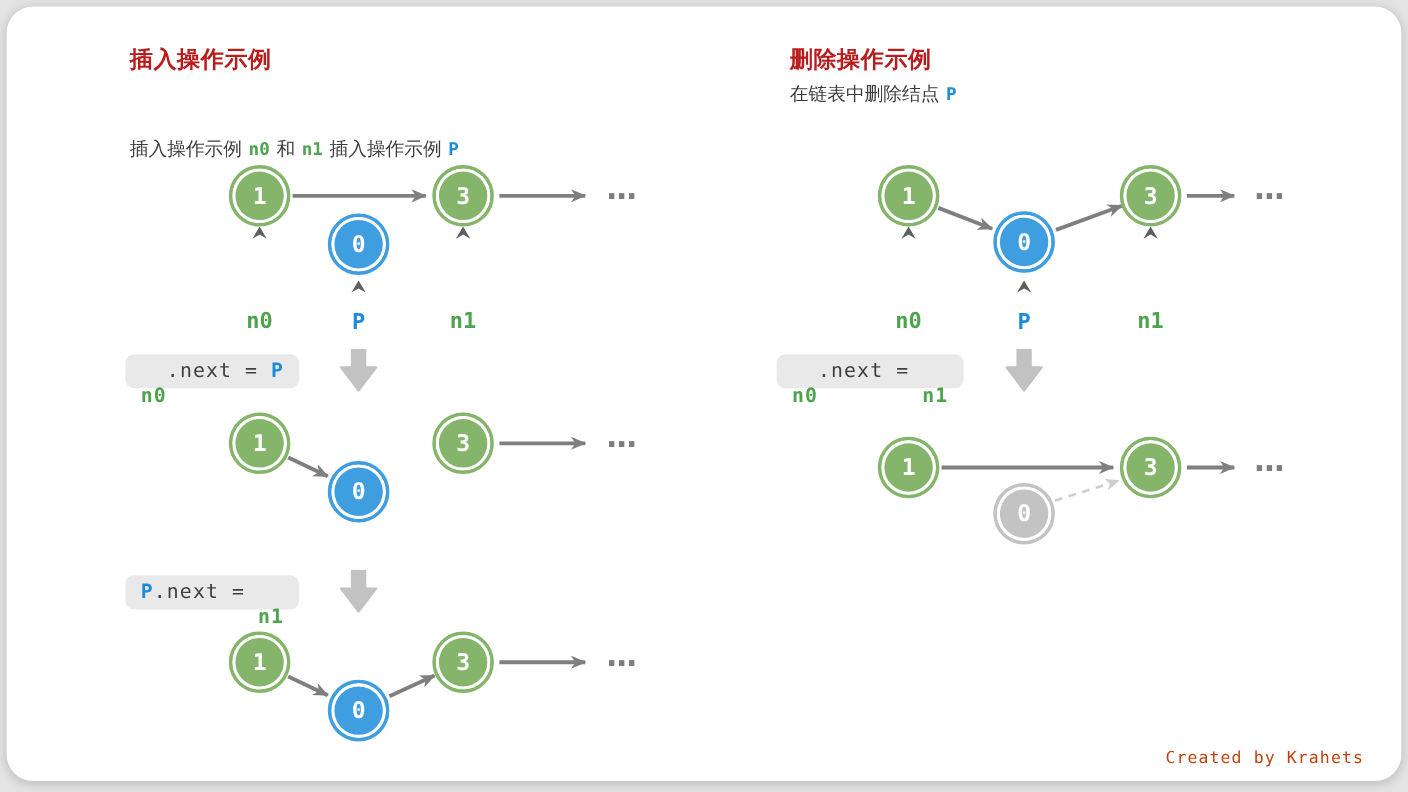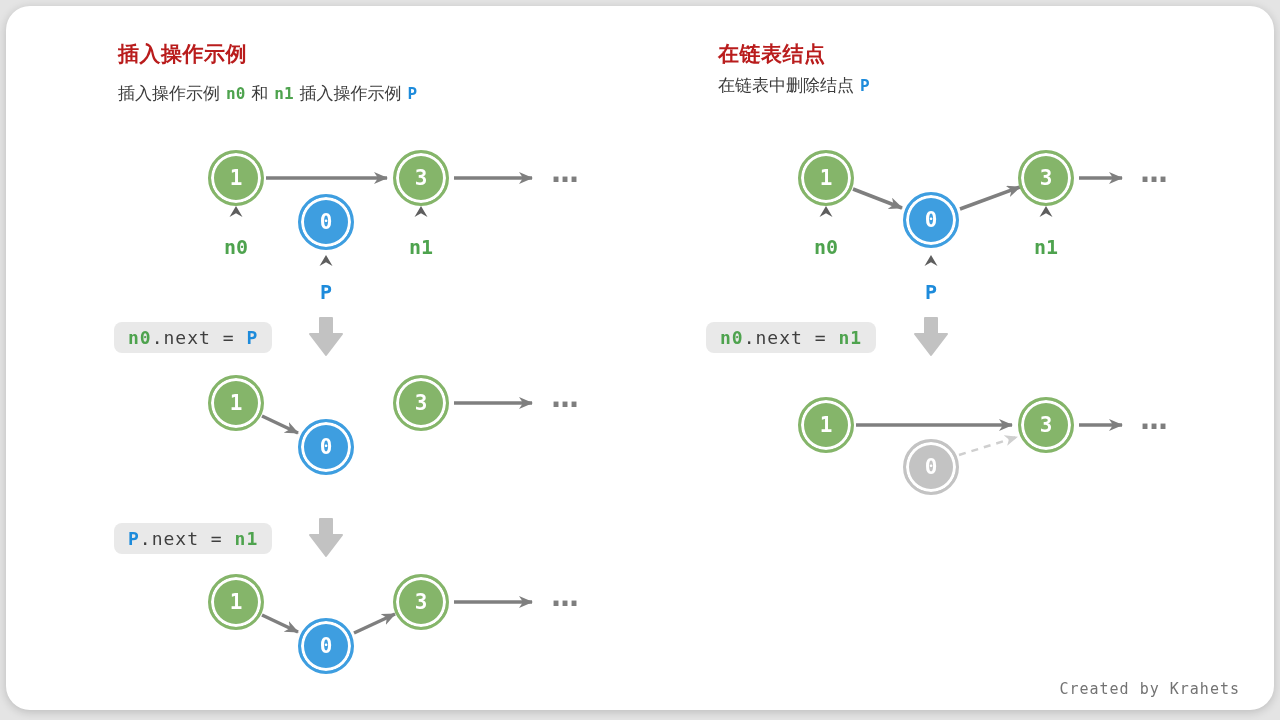--- a/index.html
+++ b/index.html
@@ -19,21 +19,21 @@
     letter-spacing:.5px;
   }
   .panel-subtitle{
     position:absolute;font-size:17px;color:#3c3c3c;white-space:pre;
     display:flex;align-items:baseline;
   }
   .sub-code{
     font-family:"DejaVu Sans Mono","Liberation Mono",monospace;
     font-weight:700;font-size:16px;margin:0 6px;
   }
-  .green-text{color:#4ea34e;}
+  .green-text{color:#4ea34e;margin-top:44px;}
   .blue-text{color:#1d8bdb;}
   .node{
     position:absolute;width:50px;height:50px;border-radius:50%;
     border:3px solid;box-shadow:inset 0 0 0 3px #ffffff;
     display:flex;align-items:center;justify-content:center;
     font-family:"DejaVu Sans Mono","Liberation Mono",monospace;
     font-size:21px;font-weight:700;color:#ffffff;
   }
   .node-green{background:#85b56a;border-color:#85b56a;}
   .node-blue{background:#3e9ee0;border-color:#3e9ee0;}
@@ -53,21 +53,21 @@
     position:absolute;height:31px;background:#e9e9e9;border-radius:8px;
     display:flex;align-items:center;padding:0 14px;
     font-family:"DejaVu Sans Mono","Liberation Mono",monospace;
     font-size:18px;color:#3f3f3f;white-space:pre;letter-spacing:1px;
   }
   .codebox .green-text,.codebox .blue-text{font-weight:700;}
   .down-arrow{position:absolute;width:36px;height:40px;}
   .footer-credit{
     position:absolute;right:40px;bottom:22px;
     font-family:"DejaVu Sans Mono","Liberation Mono",monospace;
-    font-size:15px;letter-spacing:1px;color:#737373;
+    font-size:15px;letter-spacing:1px;color:#c2410c;
   }
   svg.arrow-layer{position:absolute;inset:0;pointer-events:none;}
 </style>
 </head>
 <body>
 
 <div class="card"></div>
 
 <div class="stage">
 
@@ -139,21 +139,21 @@
   </div>
   <svg class="down-arrow" style="left:308px;top:518px" viewBox="0 0 36 40">
     <path d="M12 1 H24 V17 H34 L18 38 L2 17 H12 Z" fill="#c2c2c2" stroke="#c2c2c2" stroke-width="2" stroke-linejoin="round"></path>
   </svg>
 
   <div class="node node-green" style="left:208px;top:574px">1</div>
   <div class="node node-blue" style="left:298px;top:618px">0</div>
   <div class="node node-green" style="left:393px;top:574px">3</div>
   <div class="dots" style="left:547px;top:581px">...</div>
 
-  <div class="panel-title" style="left:718px;top:40px">在链表结点</div>
+  <div class="panel-title" style="left:718px;top:40px">删除操作示例</div>
 
   <div class="panel-subtitle" style="left:718px;top:74px">
     <span>在链表中删除结点</span><span class="sub-code blue-text">P</span>
   </div>
 
   <div class="node node-green" style="left:798px;top:150px">1</div>
   <div class="node node-blue" style="left:903px;top:192px">0</div>
   <div class="node node-green" style="left:1018px;top:150px">3</div>
   <div class="dots" style="left:1136px;top:157px">...</div>
 

